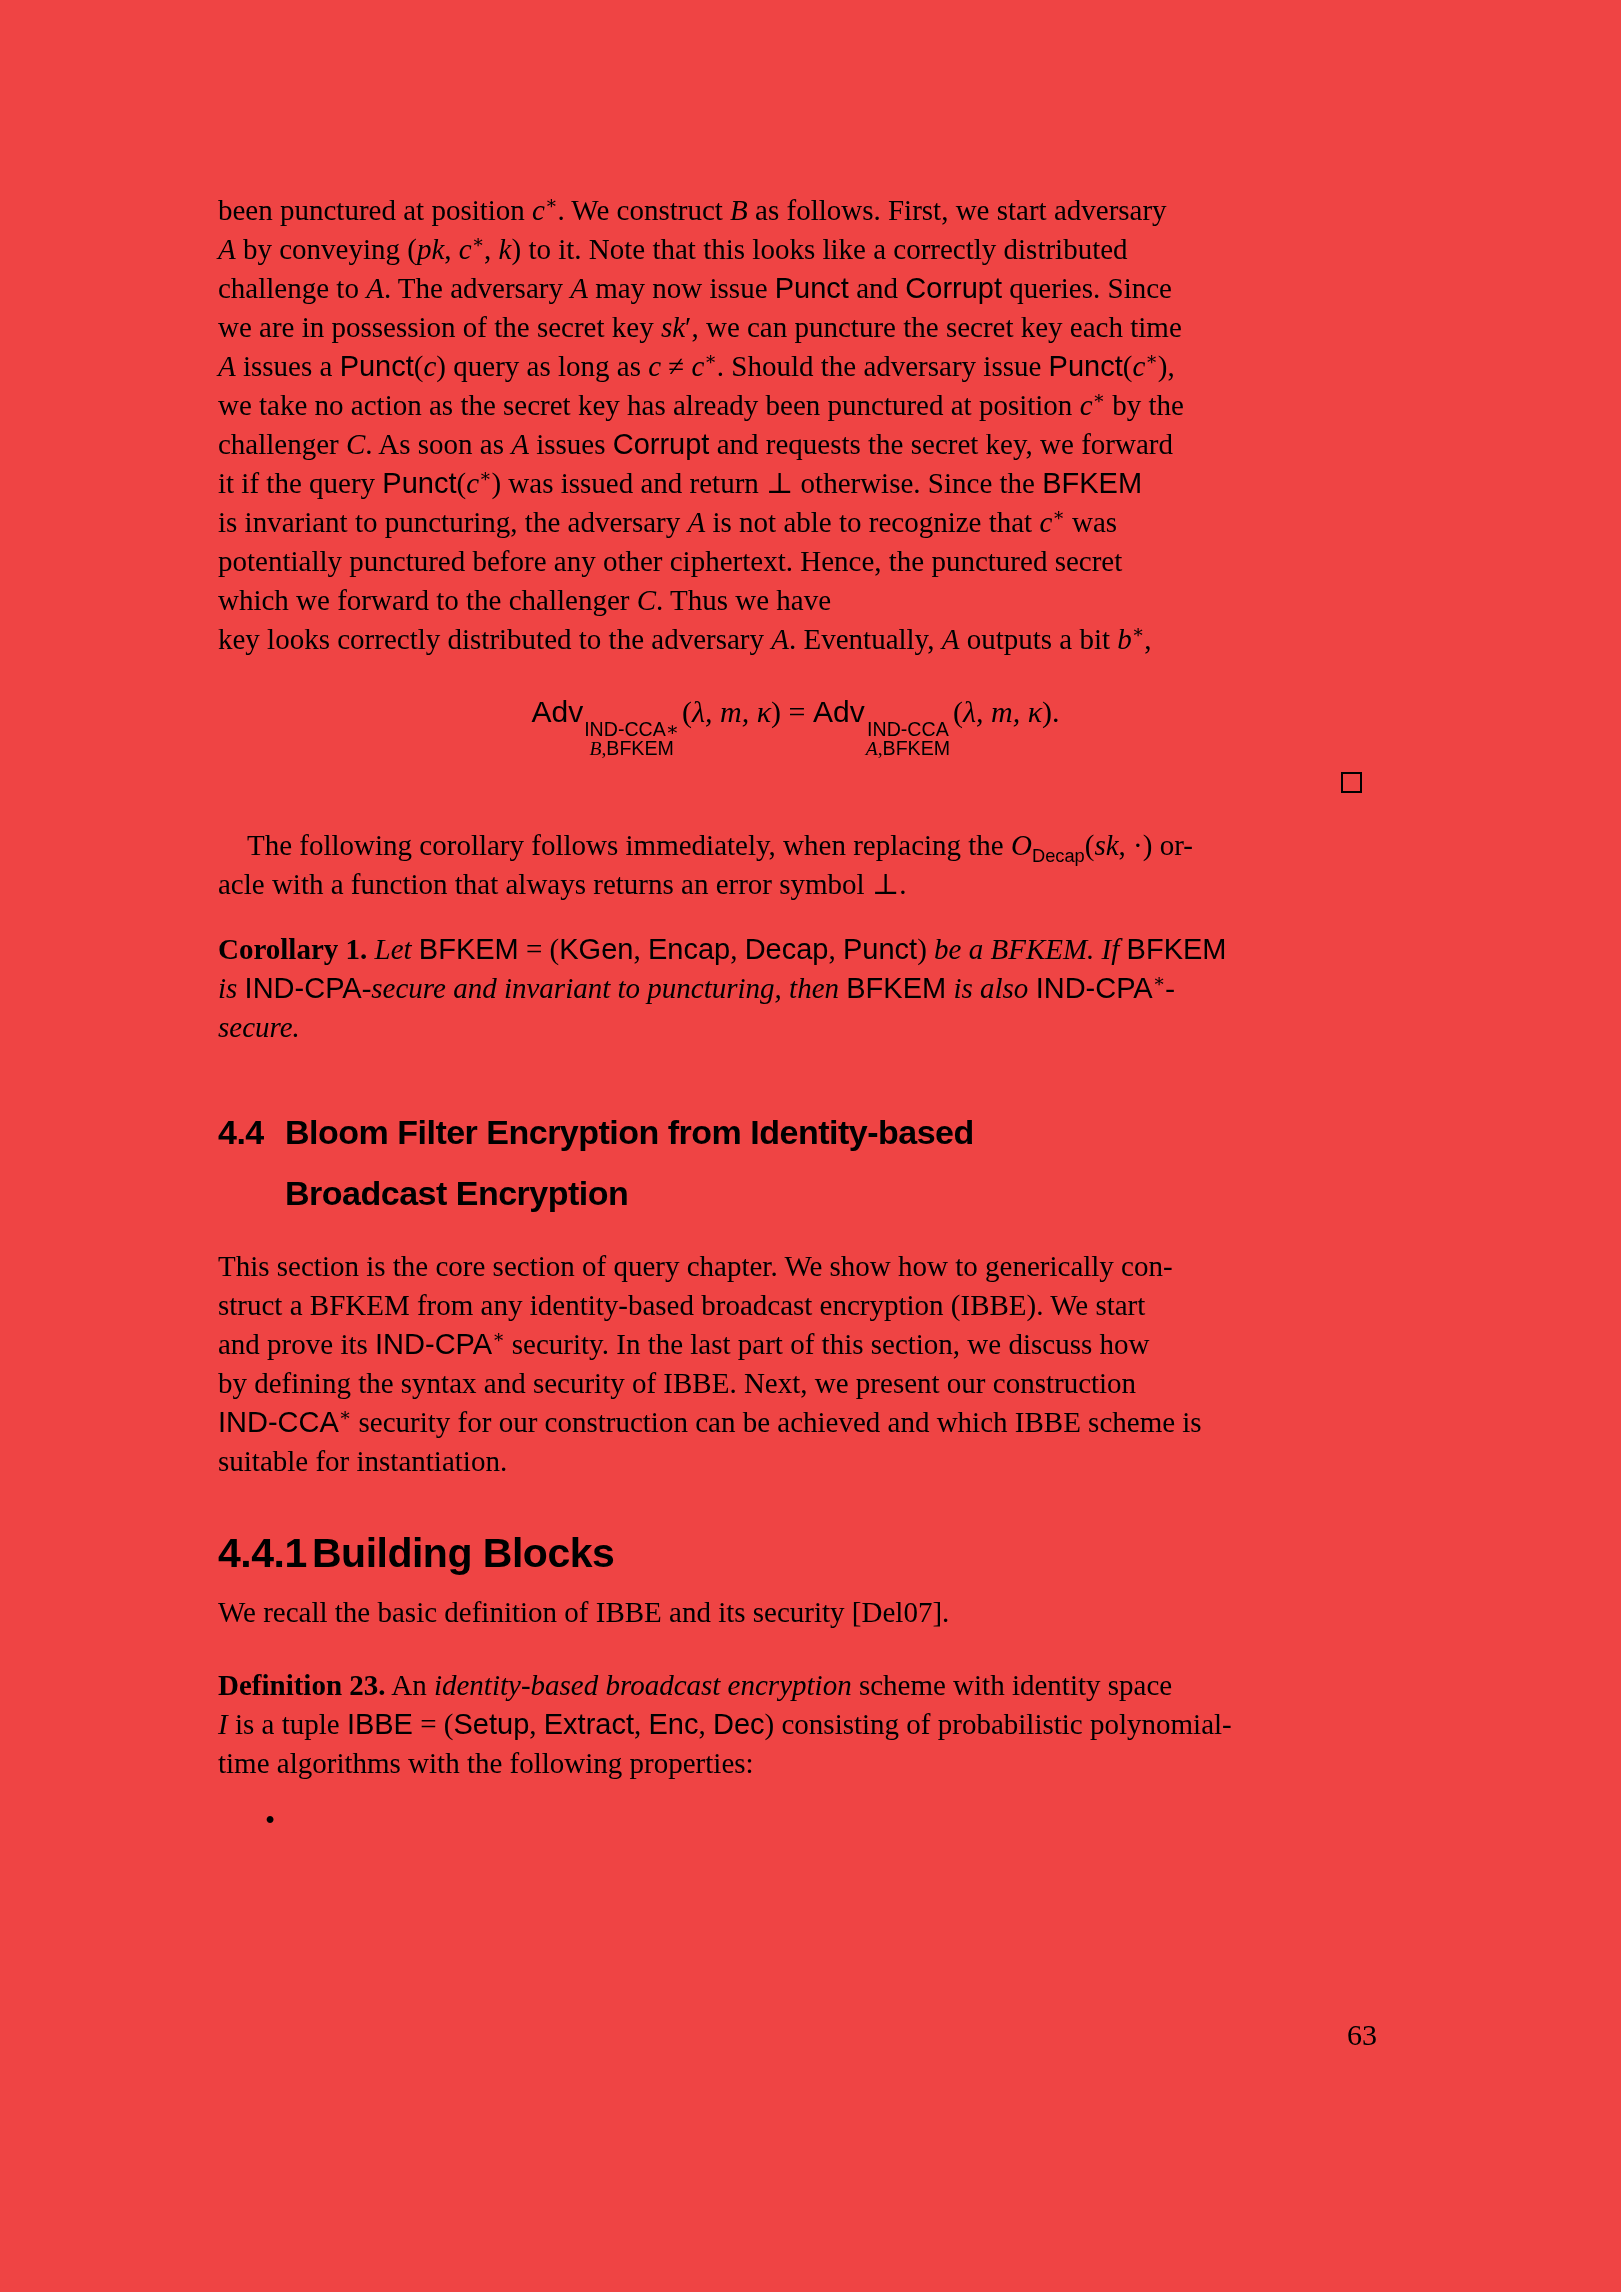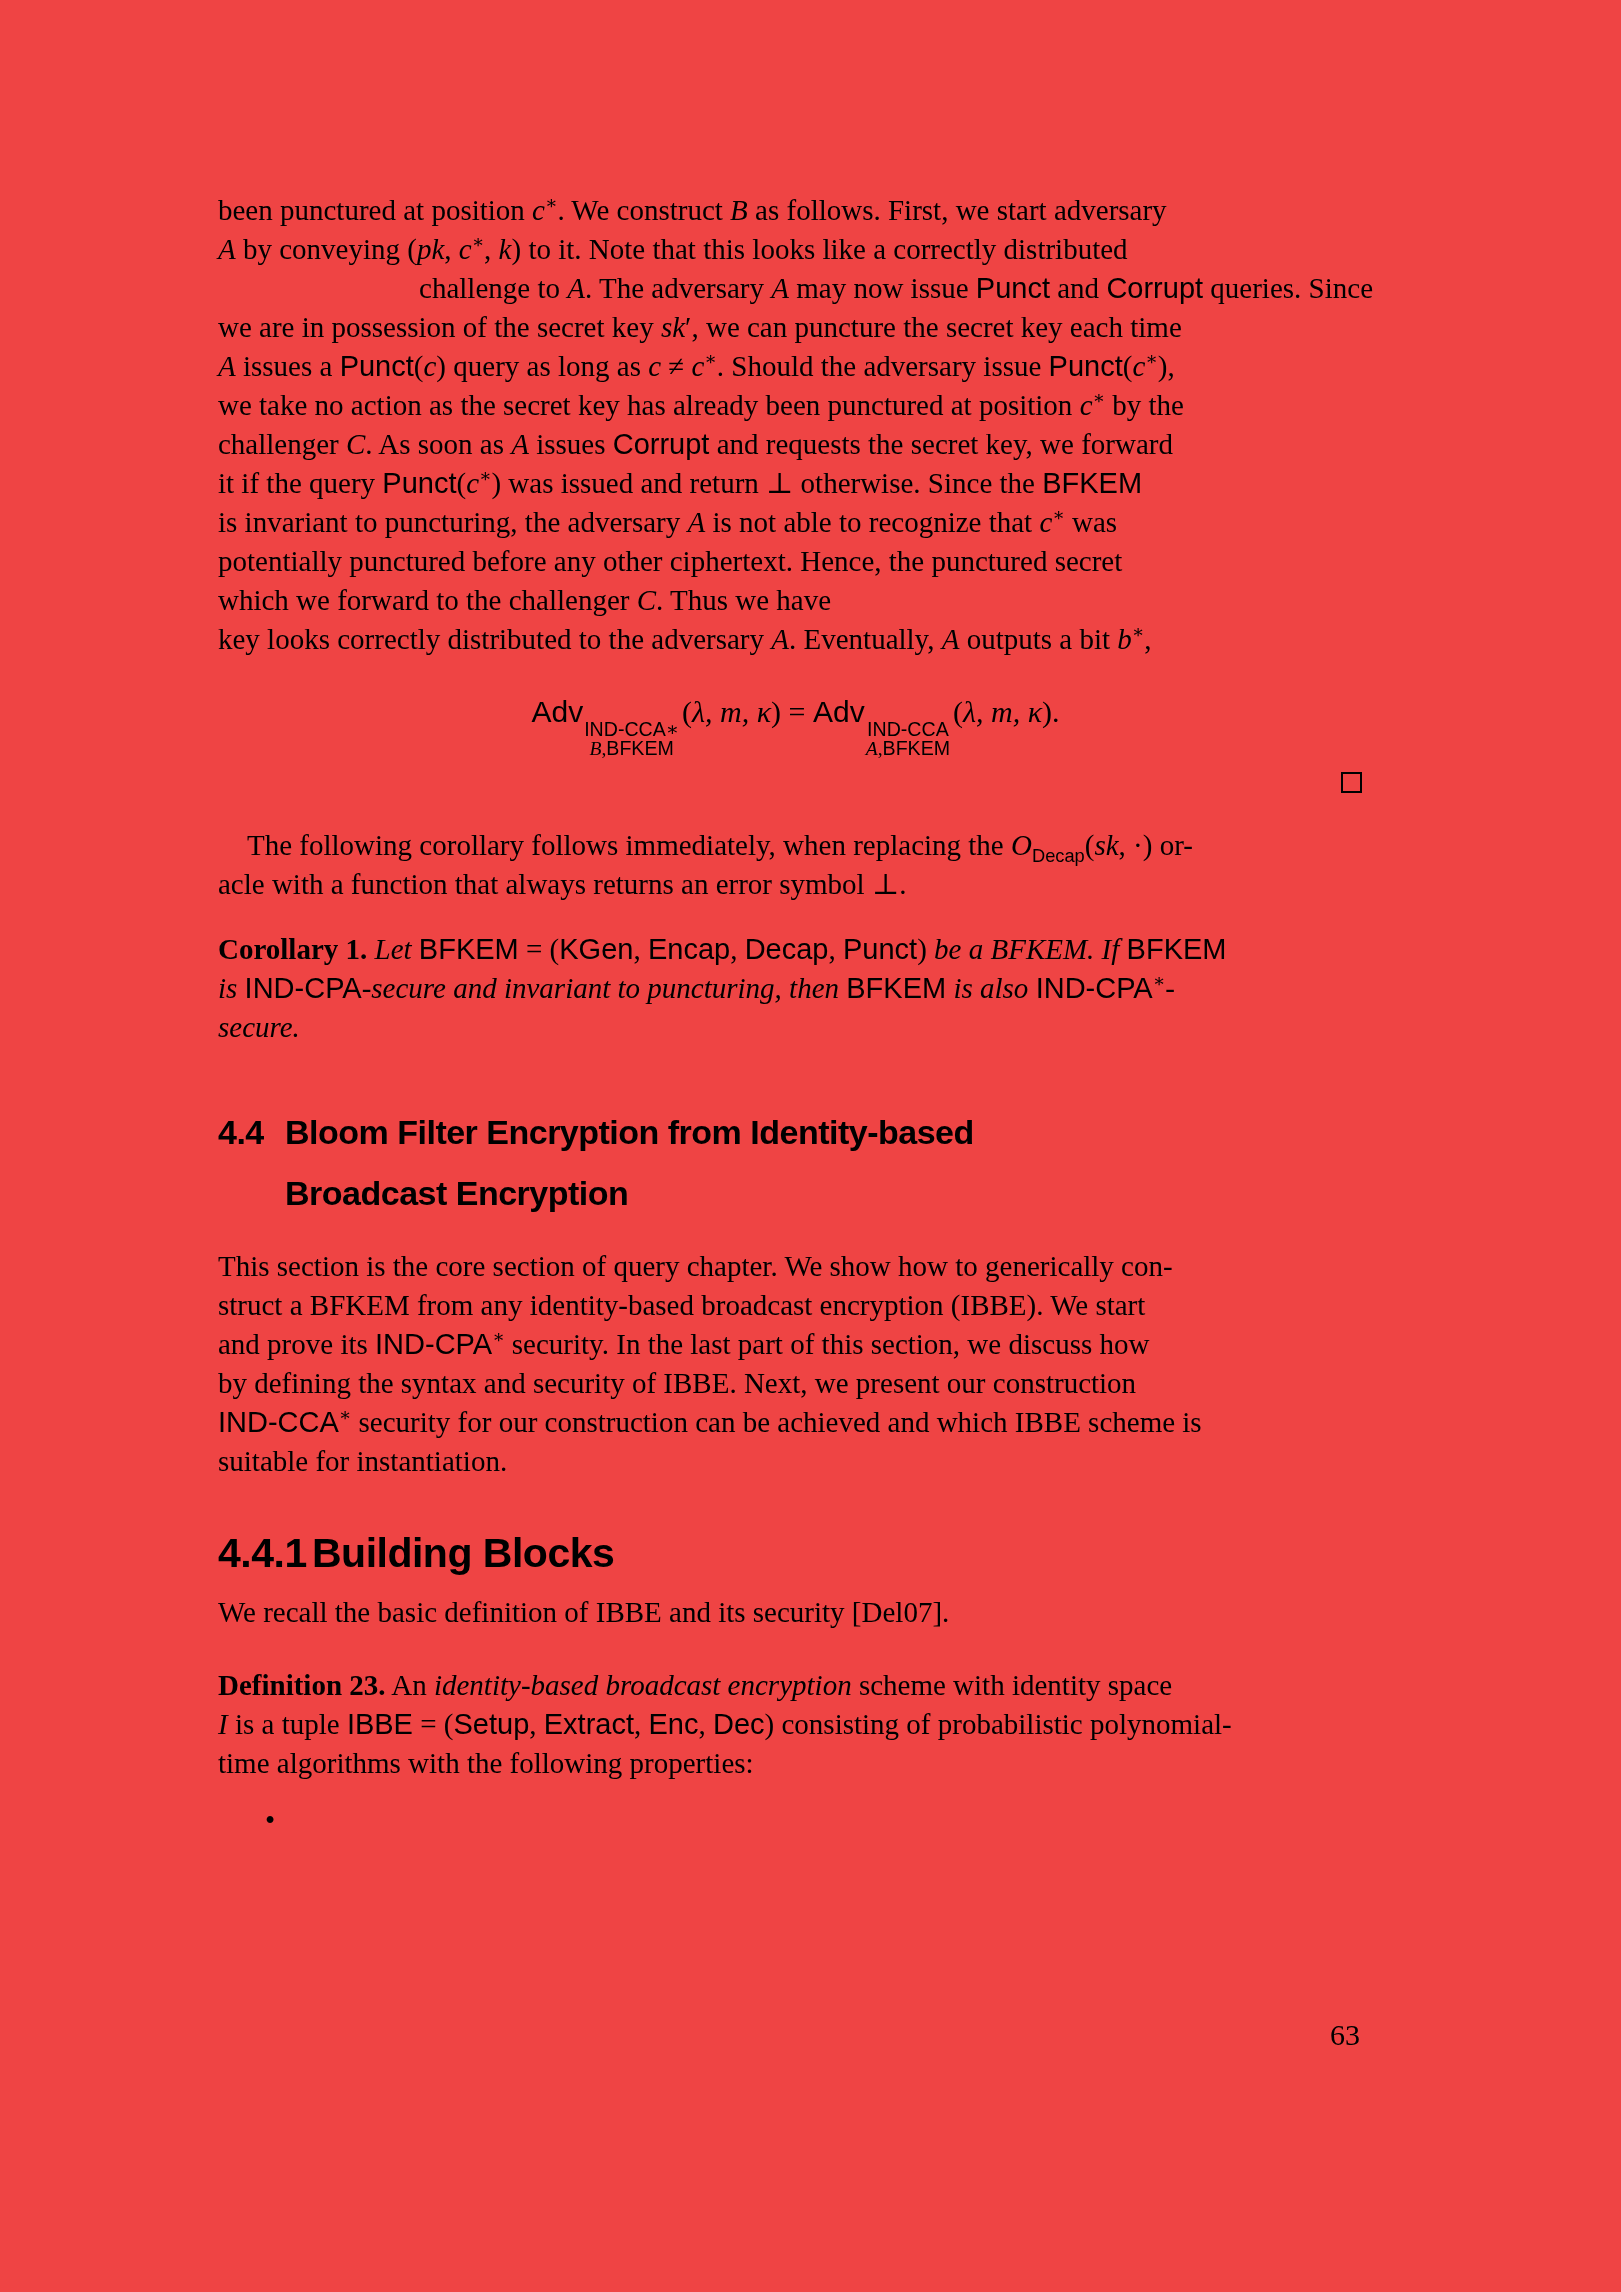--- a/index.html
+++ b/index.html
@@ -29,21 +29,21 @@
   #formula{top:674px;height:76px;}
   #formula .line{height:76px;line-height:76px;text-align:center;font-size:30px;}
   .qed{position:absolute;left:1341px;top:772px;width:16.7px;height:16.7px;border:2px solid #000;}
   #p2{top:826px;}
   #p2 .line:first-child{text-indent:29px;}
   #cor1{top:930px;}
   #p3{top:1247px;}
   #p4{top:1593px;}
   #def23{top:1666px;}
   #bullet1{top:1801px;left:297px;width:1075px;}
-  .pnum{position:absolute;left:205px;top:2015px;width:1155px;text-align:right;
+  .pnum{position:absolute;left:222px;top:2015px;width:1155px;text-align:right;
         font-size:30px;line-height:39px;}
 
   
   .heading{position:absolute;left:218px;width:1155px;margin:0;color:#000;
            font-family:"Liberation Sans","DejaVu Sans",sans-serif;font-weight:bold;
            display:flex;letter-spacing:-0.5px;}
   #h44{top:1102px;font-size:34px;}
   #h44 .hnum{flex:0 0 67px;line-height:61px;}
   #h44 .htitle{flex:1 1 auto;min-width:0;}
   #h44 .hline{display:block;line-height:61px;white-space:nowrap;transform-origin:left center;}
@@ -53,21 +53,21 @@
   #h441 .hline{display:block;line-height:49px;white-space:nowrap;transform-origin:left center;}
 </style>
 </head>
 <body>
 
 <div class="page">
 
   <section class="blk" id="p1">
       <div class="line" style="word-spacing: 0px;"><span class="s-rm">been punctured at position </span><span class="s-it">c</span><span class="s-rm p-sup">∗</span><span class="s-rm">. We construct </span><span class="s-scr">B</span><span class="s-rm"> as follows. First, we start adversary</span></div>
       <div class="line" style="word-spacing: 0px;"><span class="s-scr">A</span><span class="s-rm"> by conveying (</span><span class="s-it">pk</span><span class="s-rm">, </span><span class="s-it">c</span><span class="s-rm p-sup">∗</span><span class="s-rm">, </span><span class="s-it">k</span><span class="s-rm">) to it.  Note that this looks like a correctly distributed</span></div>
-      <div class="line" style="word-spacing: 0px; text-align: right;"><span class="s-rm">challenge to </span><span class="s-scr">A</span><span class="s-rm">.  The adversary </span><span class="s-scr">A</span><span class="s-rm"> may now issue </span><span class="s-sf">Punct</span><span class="s-rm"> and </span><span class="s-sf">Corrupt</span><span class="s-rm"> queries.  Since</span></div>
+      <div class="line" style="word-spacing: 0px;"><span class="s-rm">challenge to </span><span class="s-scr">A</span><span class="s-rm">.  The adversary </span><span class="s-scr">A</span><span class="s-rm"> may now issue </span><span class="s-sf">Punct</span><span class="s-rm"> and </span><span class="s-sf">Corrupt</span><span class="s-rm"> queries.  Since</span></div>
       <div class="line" style="word-spacing: 0px;"><span class="s-rm">we are in possession of the secret key </span><span class="s-it">sk</span><span class="s-rm">′</span><span class="s-rm">, we can puncture the secret key each time</span></div>
       <div class="line" style="word-spacing: 0px;"><span class="s-scr">A</span><span class="s-rm"> issues a </span><span class="s-sf">Punct</span><span class="s-rm">(</span><span class="s-it">c</span><span class="s-rm">) query as long as </span><span class="s-it">c</span><span class="s-rm"> ≠ </span><span class="s-it">c</span><span class="s-rm p-sup">∗</span><span class="s-rm">.  Should the adversary issue </span><span class="s-sf">Punct</span><span class="s-rm">(</span><span class="s-it">c</span><span class="s-rm p-sup">∗</span><span class="s-rm">),</span></div>
       <div class="line" style="word-spacing: 0px;"><span class="s-rm">we take no action as the secret key has already been punctured at position </span><span class="s-it">c</span><span class="s-rm p-sup">∗</span><span class="s-rm"> by the</span></div>
       <div class="line" style="word-spacing: 0px;"><span class="s-rm">challenger </span><span class="s-scr">C</span><span class="s-rm">.  As soon as </span><span class="s-scr">A</span><span class="s-rm"> issues </span><span class="s-sf">Corrupt</span><span class="s-rm"> and requests the secret key, we forward</span></div>
       <div class="line" style="word-spacing: 0px;"><span class="s-rm">it if the query </span><span class="s-sf">Punct</span><span class="s-rm">(</span><span class="s-it">c</span><span class="s-rm p-sup">∗</span><span class="s-rm">) was issued and return ⊥ otherwise.  Since the </span><span class="s-sf">BFKEM</span></div>
       <div class="line" style="word-spacing: 0px;"><span class="s-rm">is invariant to puncturing, the adversary </span><span class="s-scr">A</span><span class="s-rm"> is not able to recognize that </span><span class="s-it">c</span><span class="s-rm p-sup">∗</span><span class="s-rm"> was</span></div>
       <div class="line" style="word-spacing: 0px;"><span class="s-rm">potentially punctured before any other ciphertext.  Hence, the punctured secret</span></div>
       <div class="line last"><span class="s-rm">which we forward to the challenger </span><span class="s-scr">C</span><span class="s-rm">.  Thus we have</span></div>
       <div class="line" style="word-spacing: 0px;"><span class="s-rm">key looks correctly distributed to the adversary </span><span class="s-scr">A</span><span class="s-rm">.  Eventually, </span><span class="s-scr">A</span><span class="s-rm"> outputs a bit </span><span class="s-it">b</span><span class="s-rm p-sup">∗</span><span class="s-rm">,</span></div>
     </section>

